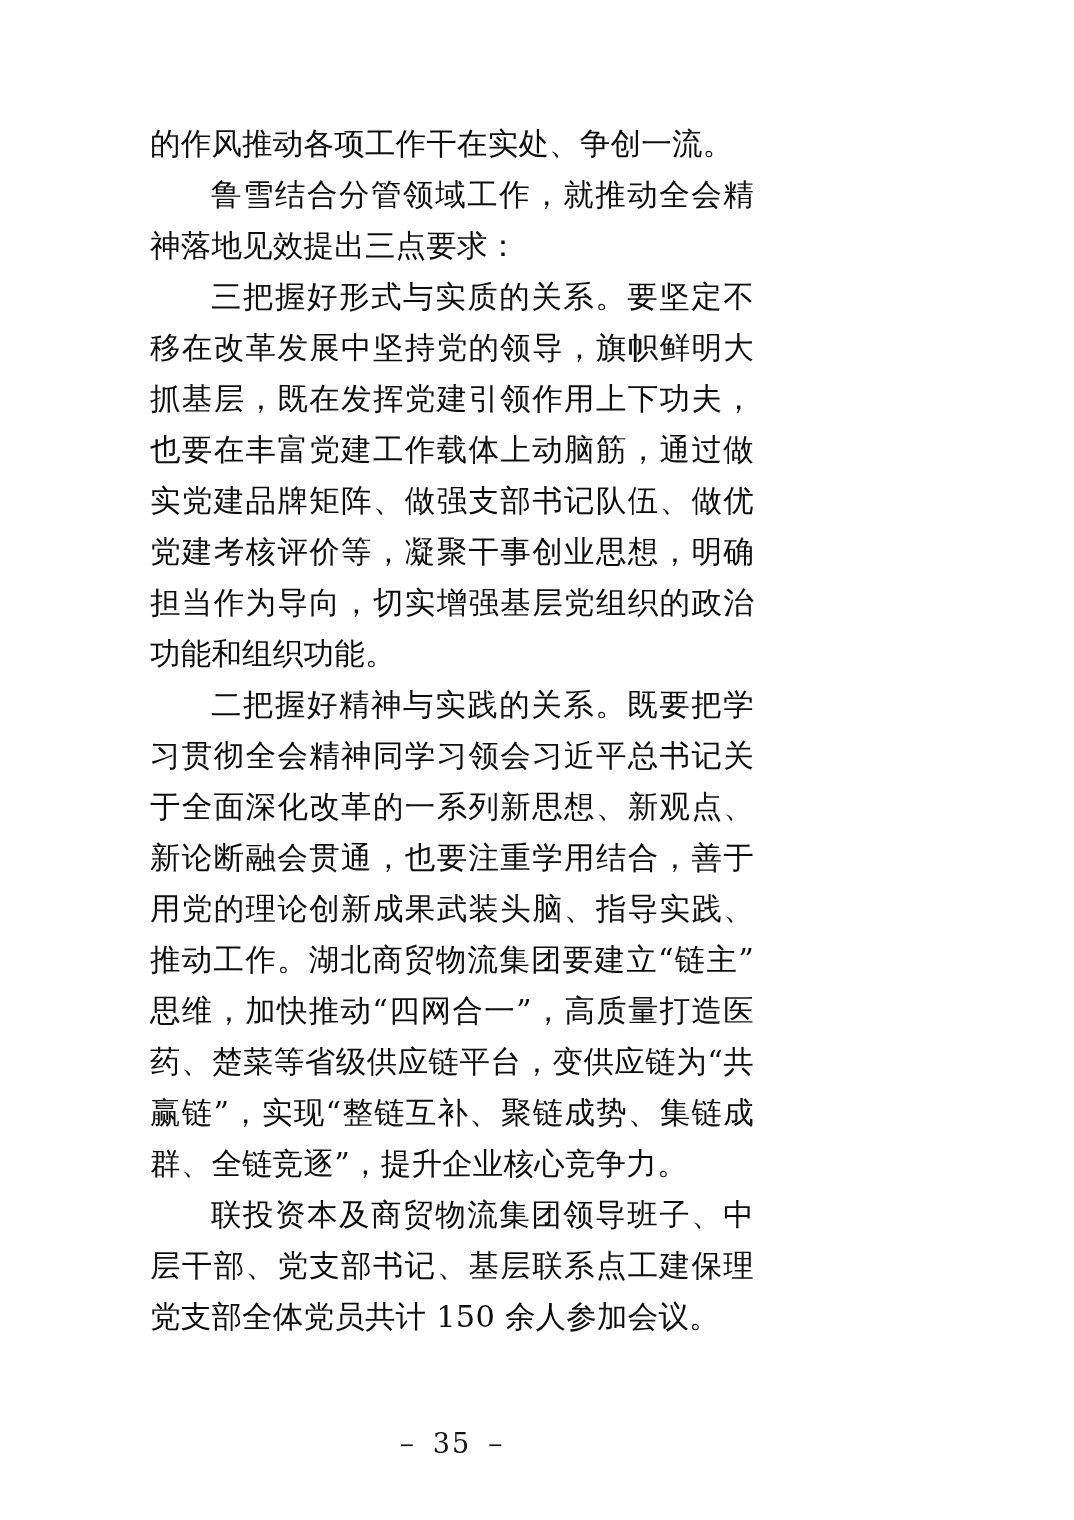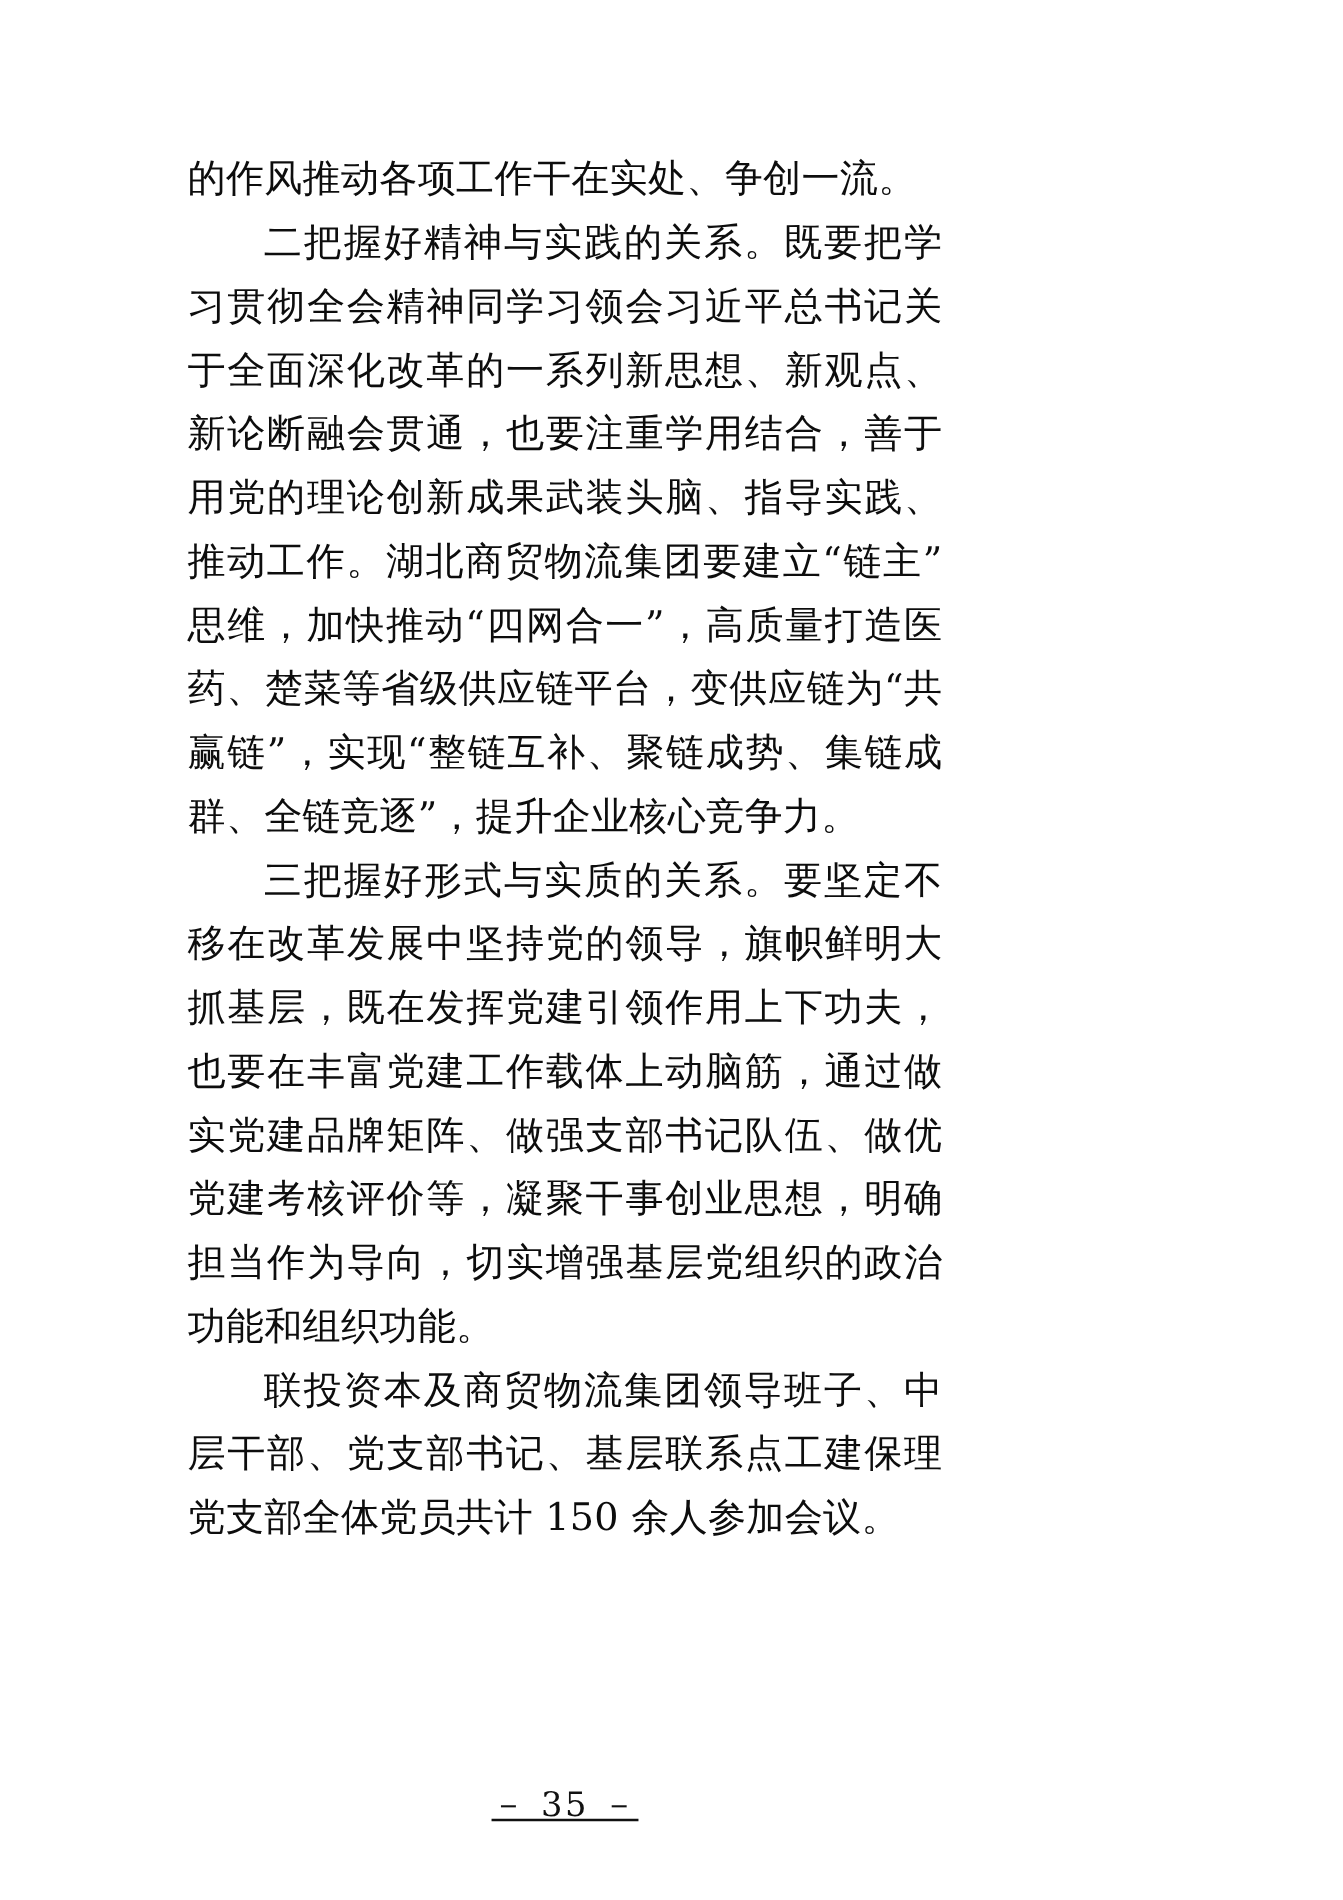--- a/index.html
+++ b/index.html
@@ -43,27 +43,27 @@
   .footer {
     position: absolute;
     left: 0;
     right: 0;
     bottom: 58px;
     text-align: center;
     font-size: 27px;
     letter-spacing: 2px;
     color: #111111;
     font-family: "DejaVu Serif", "Liberation Serif", serif;
-    text-decoration: underline;
   }
 </style>
 </head>
 <body>
 
 <div class="page">
   <div class="body-text">
     <p class="para noindent">的作风推动各项工作干在实处、争创一流。</p>
+    <p class="para">鲁雪结合分管领域工作，就推动全会精神落地见效提出三点要求：</p>
+    <p class="para">三把握好形式与实质的关系。要坚定不移在改革发展中坚持党的领导，旗帜鲜明大抓基层，既在发挥党建引领作用上下功夫，也要在丰富党建工作载体上动脑筋，通过做实党建品牌矩阵、做强支部书记队伍、做优党建考核评价等，凝聚干事创业思想，明确担当作为导向，切实增强基层党组织的政治功能和组织功能。</p>
     <p class="para">二把握好精神与实践的关系。既要把学习贯彻全会精神同学习领会习近平总书记关于全面深化改革的一系列新思想、新观点、新论断融会贯通，也要注重学用结合，善于用党的理论创新成果武装头脑、指导实践、推动工作。湖北商贸物流集团要建立“链主”思维，加快推动“四网合一”，高质量打造医药、楚菜等省级供应链平台，变供应链为“共赢链”，实现“整链互补、聚链成势、集链成群、全链竞逐”，提升企业核心竞争力。</p>
-    <p class="para">三把握好形式与实质的关系。要坚定不移在改革发展中坚持党的领导，旗帜鲜明大抓基层，既在发挥党建引领作用上下功夫，也要在丰富党建工作载体上动脑筋，通过做实党建品牌矩阵、做强支部书记队伍、做优党建考核评价等，凝聚干事创业思想，明确担当作为导向，切实增强基层党组织的政治功能和组织功能。</p>
     <p class="para">联投资本及商贸物流集团领导班子、中层干部、党支部书记、基层联系点工建保理党支部全体党员共计 150 余人参加会议。</p>
   </div>
   <div class="footer">－ 35 －</div>
 </div>
 
 </body></html>

